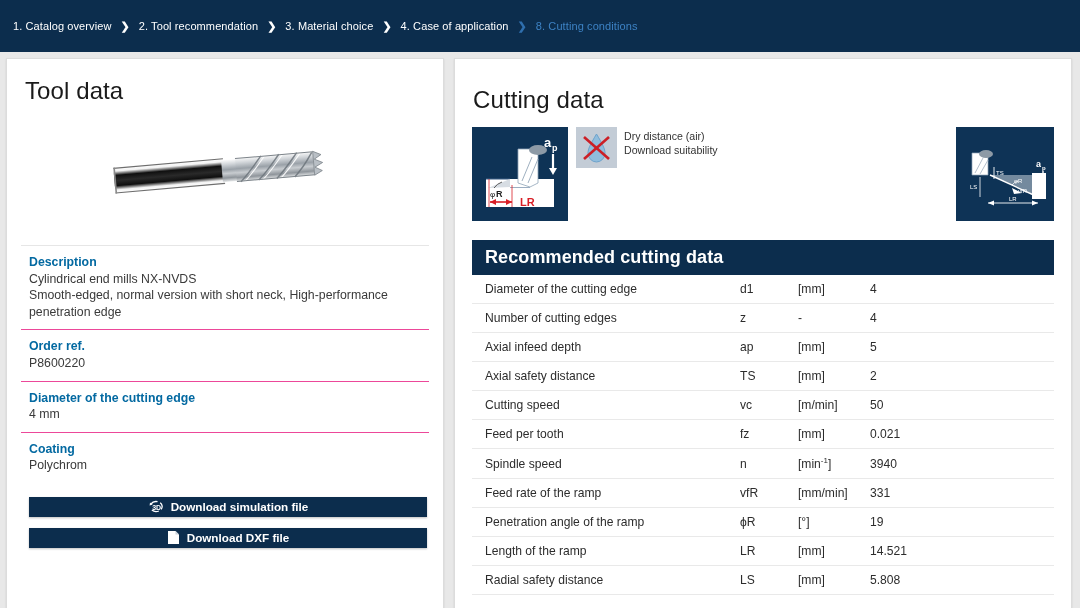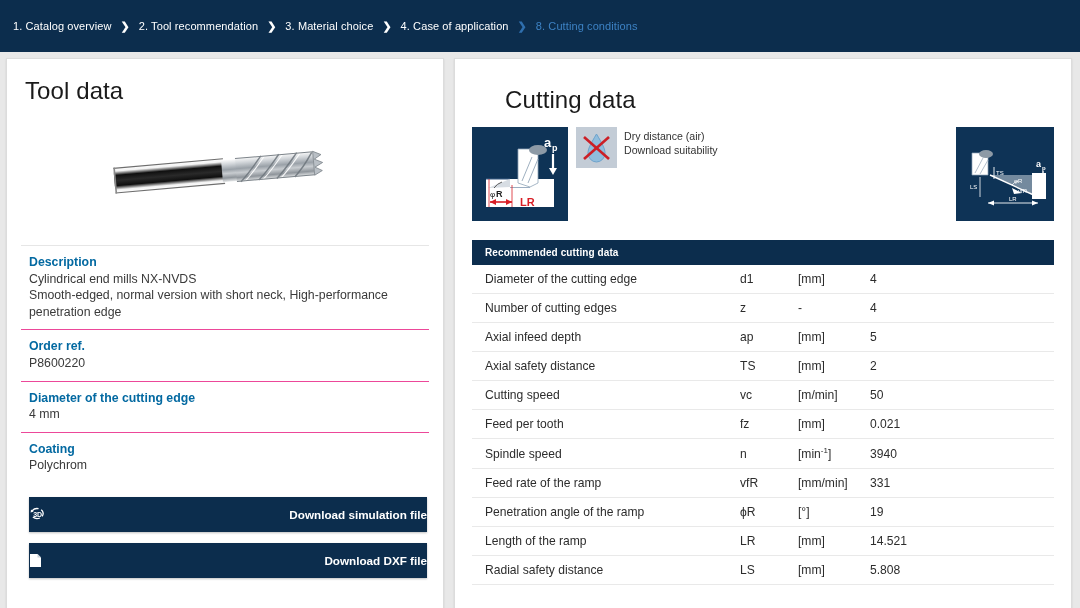--- a/index.html
+++ b/index.html
@@ -57,21 +57,21 @@
   #tool-data-card { width: 438px; flex: 0 0 438px; }
   #cutting-data-card { flex: 1 1 auto; }
 
   .card-title {
     font-size: 24px;
     color: #1a1a1a;
     font-weight: normal;
     padding: 18px 0 0 18px;
     letter-spacing: .1px;
   }
-  #cutting-data-card .card-title { padding-top: 27px; padding-left: 18px; margin-left: 32px; }
+  #cutting-data-card .card-title { padding-top: 27px; padding-left: 18px; }
 
   
   #tool-image-wrap {
     height: 120px;
     display: flex;
     align-items: center;
     justify-content: center;
     margin-top: 6px;
   }
 
@@ -97,24 +97,24 @@
   
   #tool-actions {
     margin: 14px 16px 0 22px;
     display: flex;
     flex-direction: column;
     gap: 11px;
   }
   .action-btn {
     background: #0c2d4d;
     color: #ffffff;
-    height: 35px;
+    height: 20px;
     display: flex;
     align-items: center;
-    justify-content: space-between;
+    justify-content: center;
     gap: 7px;
     font-size: 11.7px;
     font-weight: bold;
     cursor: pointer;
     border: none;
     box-shadow: 0 1px 2px rgba(0,0,0,.25);
     user-select: none;
   }
   .btn-ico { display: inline-flex; align-items: center; }
 
@@ -139,21 +139,21 @@
   #dry-text {
     position: absolute; left: 152px; top: 3px;
     font-size: 10.6px; color: #333333; line-height: 1.28;
   }
 
   
   #cutting-table-wrap { margin: 17px 17px 0 17px; }
   #cutting-table-header {
     background: #0c2d4d;
     color: #ffffff;
-    font-size: 10px;
+    font-size: 18px;
     font-weight: bold;
     padding: 7px 0 7px 13px;
     letter-spacing: .1px;
   }
   table#cutting-table {
     width: 100%;
     border-collapse: collapse;
     table-layout: fixed;
   }
   #cutting-table td {

